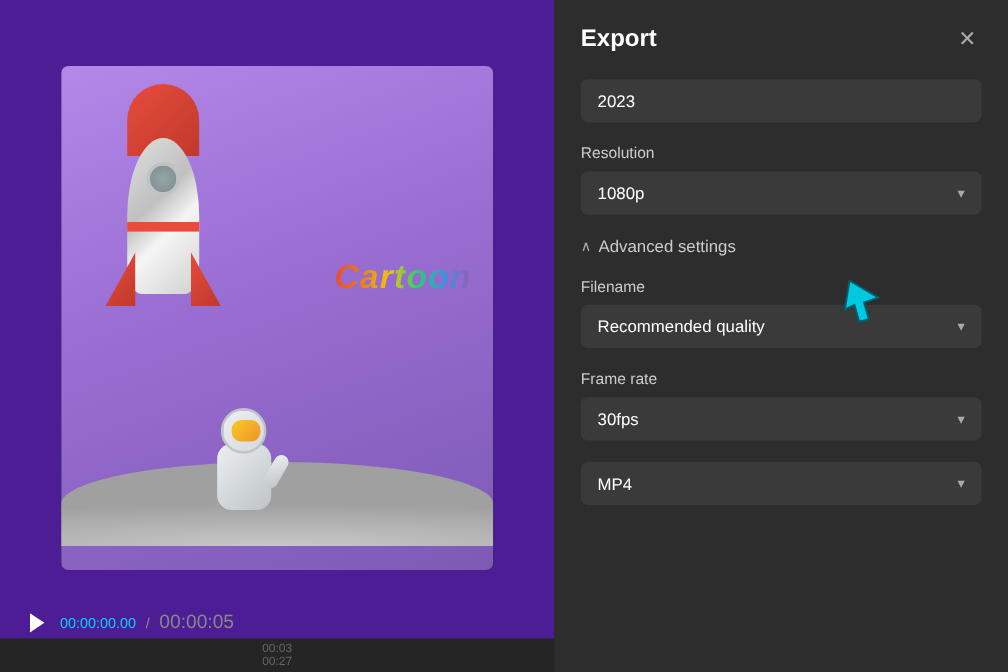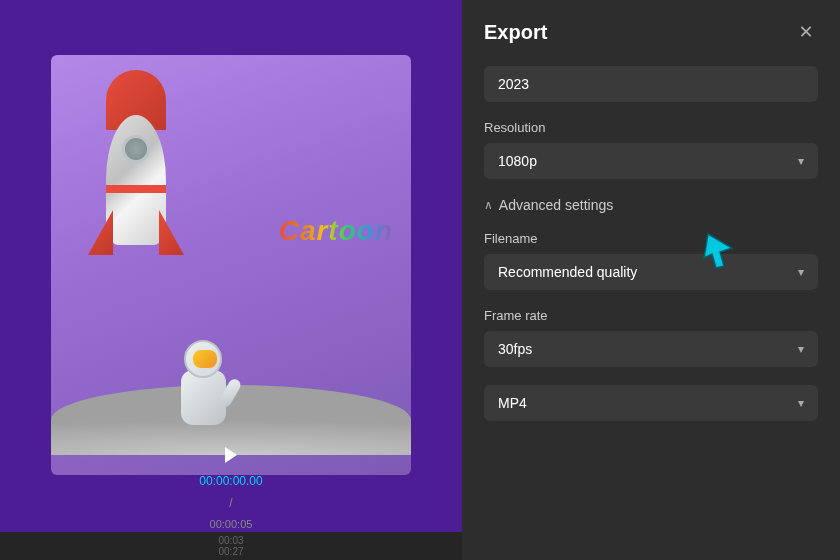--- a/index.html
+++ b/index.html
@@ -178,21 +178,20 @@
     
     .playback-bar {
       position: absolute;
       bottom: 30px;
       left: 0;
       width: 462px;
       display: flex;
       align-items: center;
       gap: 8px;
       padding: 0 20px;
-      flex-direction: column;
     }
 
     .play-btn {
       width: 22px;
       height: 22px;
       display: flex;
       align-items: center;
       justify-content: center;
       cursor: pointer;
     }
@@ -210,21 +209,21 @@
       font-size: 12px;
     }
 
     .time-separator {
       color: #888;
       font-size: 12px;
     }
 
     .time-total {
       color: #888;
-      font-size: 11px;
+      font-size: 16px;
     }
 
     
     .timeline-bar {
       position: absolute;
       bottom: 0;
       left: 0;
       width: 462px;
       height: 28px;
       background: #252525;

